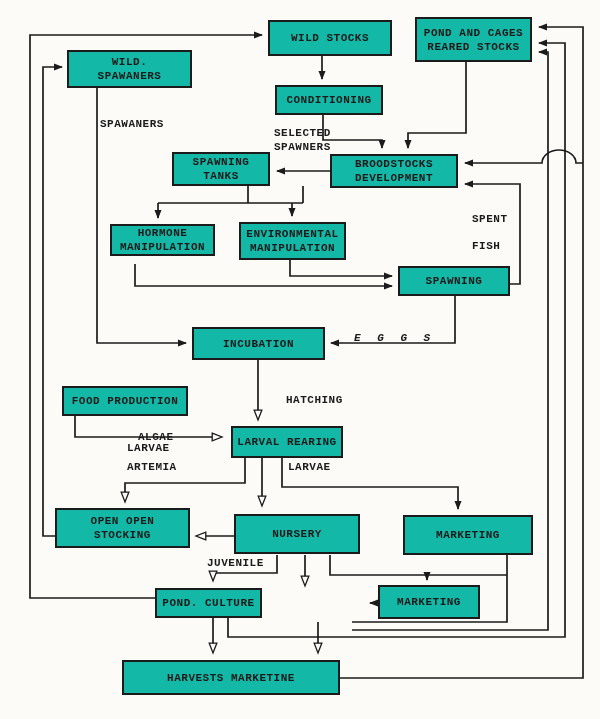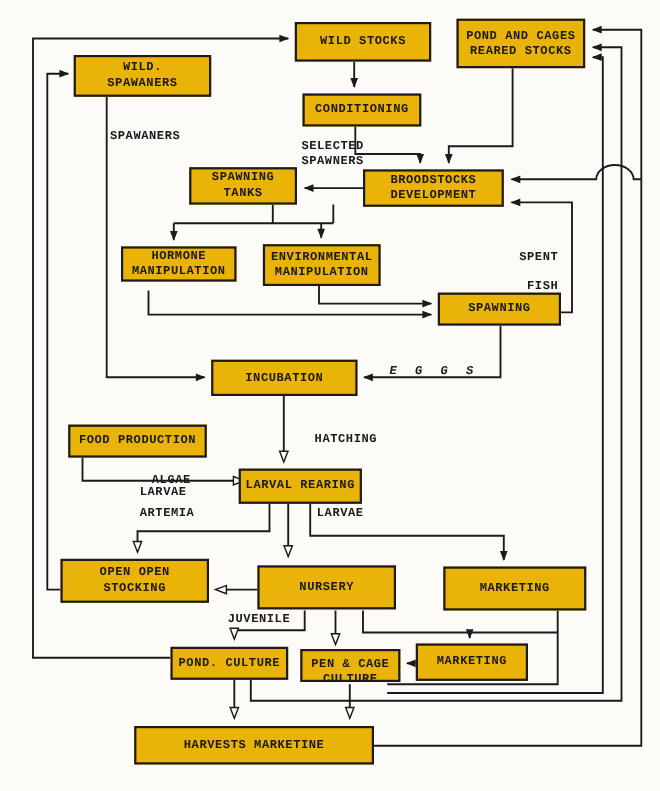--- a/index.html
+++ b/index.html
@@ -4,53 +4,53 @@
 <style>
   html,body{margin:0;padding:0;background:#e8e8e4;}
   #page{
     position:relative;width:600px;height:719px;margin:0 auto;
     background:#fcfbf7;overflow:hidden;
     font-family:"Liberation Mono","DejaVu Sans Mono",monospace;
     color:#1b1b1b;
   }
   #wires{position:absolute;left:0;top:0;width:600px;height:719px;}
   .node{
-    position:absolute;border:2px solid #1b1b1b;background:#eab308;
+    position:absolute;border:2px solid #1b1b1b;background:#14b8a6;
     display:flex;align-items:center;justify-content:center;text-align:center;
     font-size:11px;font-weight:bold;line-height:14px;white-space:pre-line;
     letter-spacing:0.5px;overflow:visible;box-sizing:border-box;
   }
   .flabel{
     position:absolute;font-size:11px;font-weight:bold;line-height:14px;
     white-space:pre-line;letter-spacing:0.5px;
   }
   
   .n-wild-stocks{left:268px;top:20px;width:124px;height:36px;}
   .n-pond-cages{left:415px;top:17px;width:117px;height:45px;}
   .n-wild-spawners{left:67px;top:50px;width:125px;height:38px;}
   .n-conditioning{left:275px;top:85px;width:108px;height:30px;}
   .n-spawning-tanks{left:172px;top:152px;width:98px;height:34px;}
   .n-broodstocks{left:330px;top:154px;width:128px;height:34px;}
   .n-hormone{left:110px;top:224px;width:105px;height:32px;}
   .n-environmental{left:239px;top:222px;width:107px;height:38px;}
   .n-spawning{left:398px;top:266px;width:112px;height:30px;}
   .n-incubation{left:192px;top:327px;width:133px;height:33px;}
   .n-food-production{left:62px;top:386px;width:126px;height:30px;}
-  .n-larval-rearing{left:217px;top:426px;width:112px;height:32px;}
+  .n-larval-rearing{left:231px;top:426px;width:112px;height:32px;}
   .n-open-water{left:55px;top:508px;width:135px;height:40px;}
   .n-nursery{left:234px;top:514px;width:126px;height:40px;}
   .n-marketing-upper{left:403px;top:515px;width:130px;height:40px;}
   .n-pond-culture{left:155px;top:588px;width:107px;height:30px;}
   .n-pen-cage{left:273px;top:590px;width:91px;height:30px;align-items:flex-start;padding-top:5px;}
   .n-marketing-lower{left:378px;top:585px;width:102px;height:34px;}
   .n-harvest{left:122px;top:660px;width:218px;height:35px;}
   
   .l-stripping{left:100px;top:117px;}
   .l-selected{left:274px;top:126px;}
-  .l-spent-fish{left:472px;top:221px;line-height:27px;text-align:right;}
+  .l-spent-fish{left:472px;top:206px;line-height:27px;}
   .l-eggs{left:354px;top:331px;letter-spacing:5px;font-style:italic;}
   .l-hatching{left:286px;top:393px;}
   .l-algae{left:138px;top:430px;font-family:Liberation Mono, monospace;}
   .l-rotifer{left:127px;top:441px;}
   .l-artemia{left:127px;top:460px;}
   .l-larvae{left:288px;top:460px;}
   .l-juvenile{left:207px;top:556px;}
 </style>
 </head>
 <body>
@@ -118,22 +118,20 @@
 MANIPULATION</div>
   <div class="node n-spawning">SPAWNING</div>
   <div class="node n-incubation">INCUBATION</div>
   <div class="node n-food-production">FOOD PRODUCTION</div>
   <div class="node n-larval-rearing">LARVAL REARING</div>
   <div class="node n-open-water">OPEN OPEN
 STOCKING</div>
   <div class="node n-nursery">NURSERY</div>
   <div class="node n-marketing-upper">MARKETING</div>
   <div class="node n-pond-culture">POND. CULTURE</div>
-  <div class="node n-pen-cage">PEN &amp; CAGE
-CULTURE</div>
   <div class="node n-marketing-lower">MARKETING</div>
   <div class="node n-harvest">HARVESTS MARKETINE</div>
 
   <div class="flabel l-stripping">SPAWANERS</div>
   <div class="flabel l-selected">SELECTED
 SPAWNERS</div>
   <div class="flabel l-spent-fish">SPENT
 FISH</div>
   <div class="flabel l-eggs">E G G S</div>
   <div class="flabel l-hatching">HATCHING</div>

